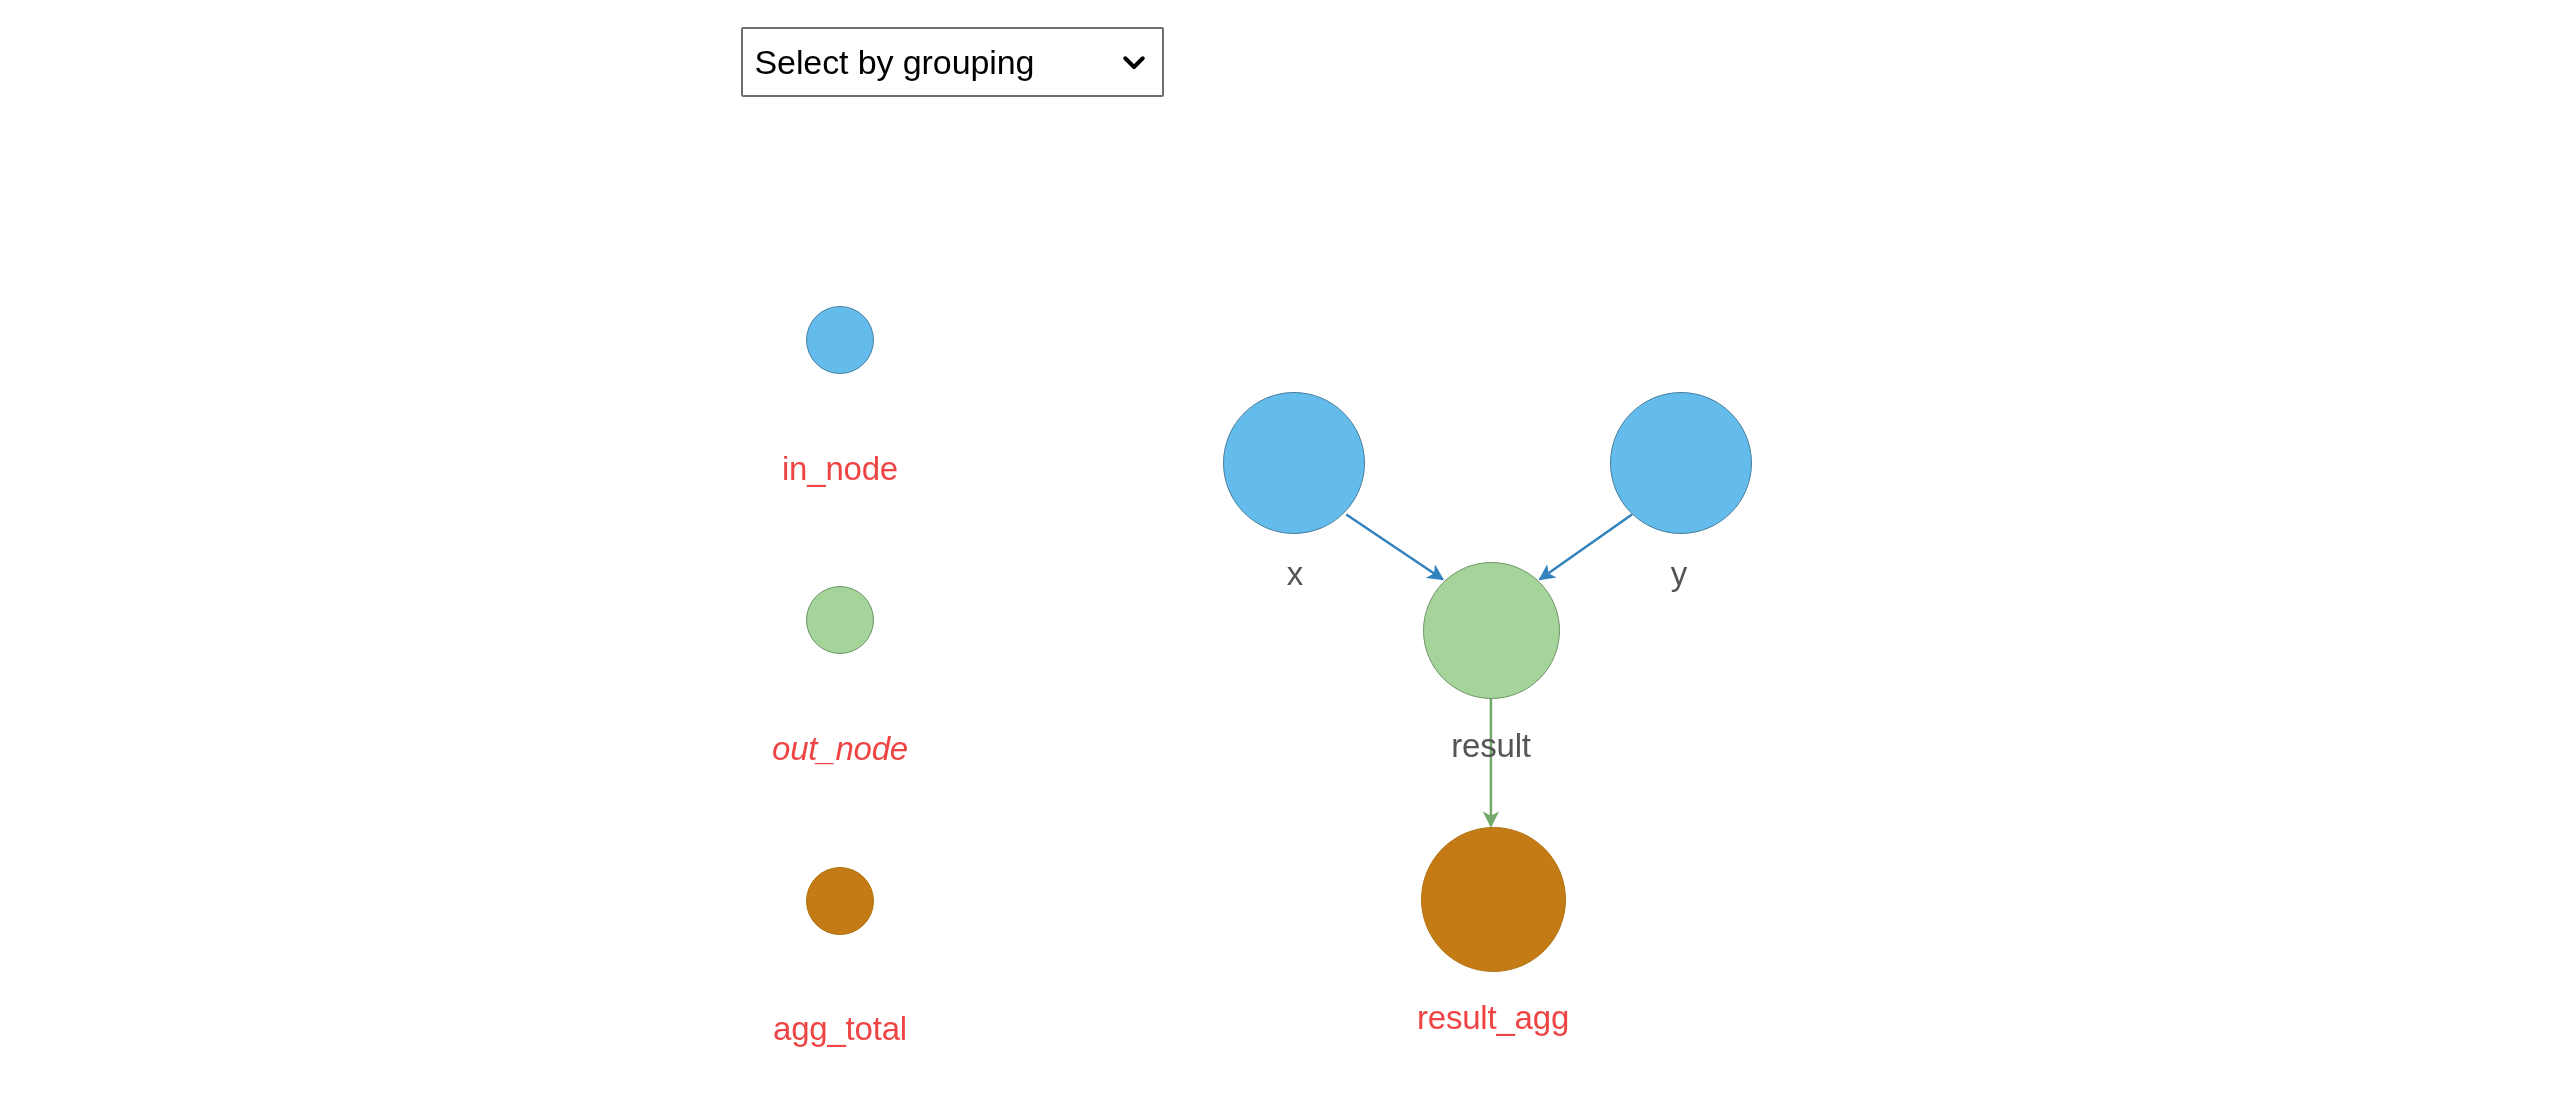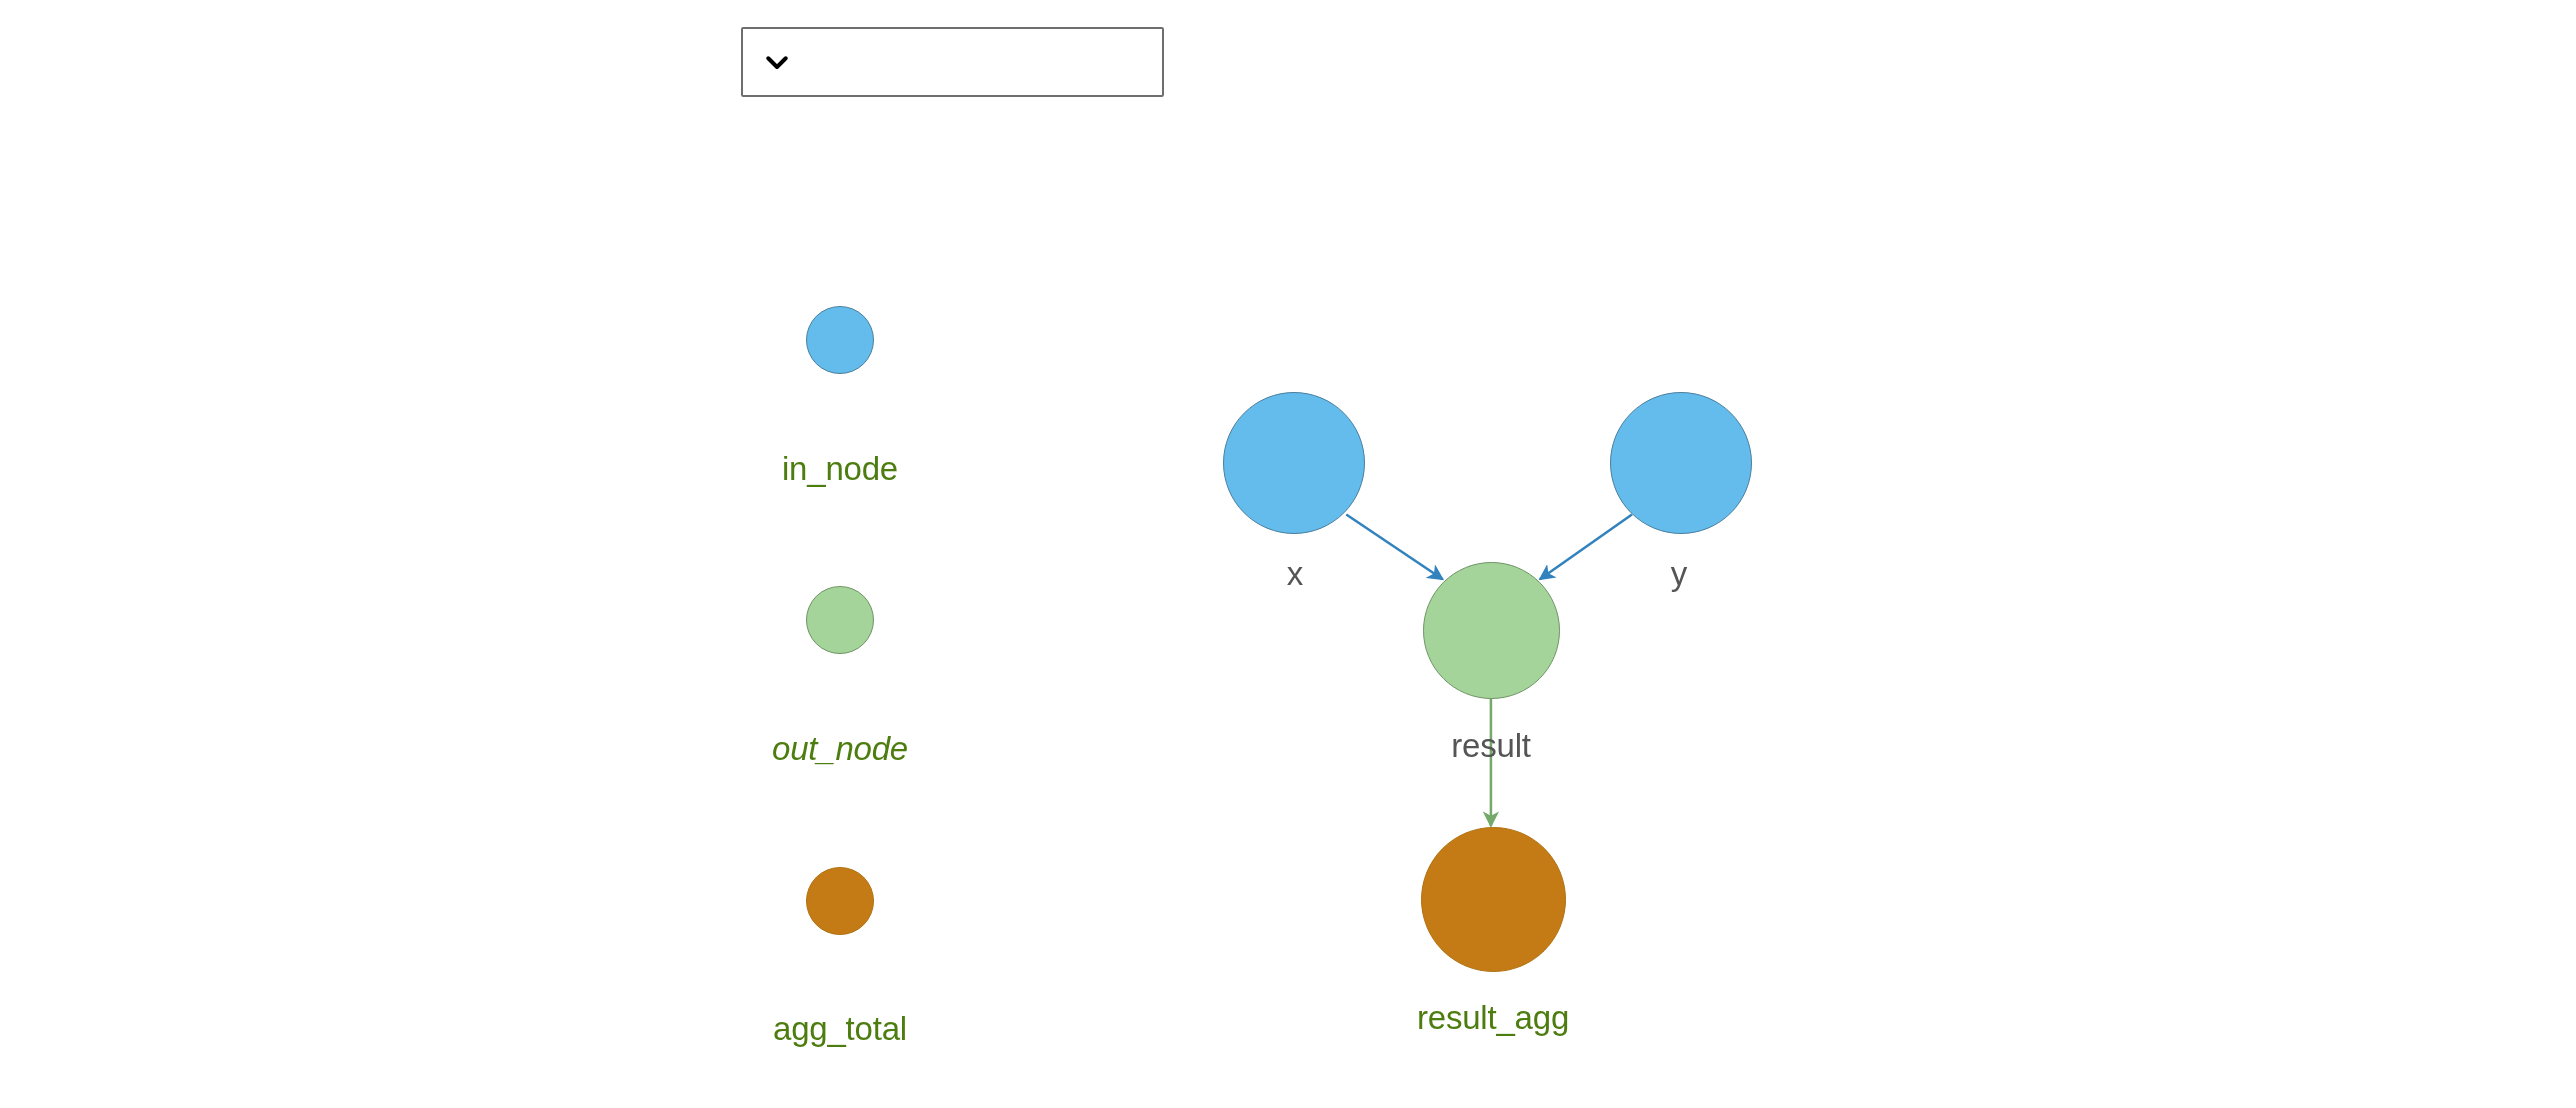--- a/index.html
+++ b/index.html
@@ -61,21 +61,21 @@
     height: 1109px;
   }
   .node-circle {
     position: absolute;
     border-radius: 50%;
     box-sizing: border-box;
   }
   .node-label {
     position: absolute;
     font-size: 33px;
-    color: #4d7c0f;
+    color: #ef4444;
     white-space: nowrap;
     transform: translateX(-50%);
     letter-spacing: -0.2px;
   }
   .edge-label {
     position: absolute;
     font-size: 33px;
     color: #555555;
     white-space: nowrap;
     transform: translateX(-50%);
@@ -90,20 +90,21 @@
     pointer-events: none;
   }
 </style>
 </head>
 <body>
 
 <div id="controls">
 
 
   <div class="select-box">
+    <span class="select-label">Select by grouping</span>
     <svg class="chevron" viewBox="0 0 24 24" fill="none" stroke="#000000" stroke-width="3.2" stroke-linecap="round" stroke-linejoin="round">
       <polyline points="5,9 12,16 19,9"></polyline>
     </svg>
   </div>
 
 </div>
 
 <div id="graph">
 
   <div class="node-circle" style="left:806px; top:306px; width:68px; height:68px;

